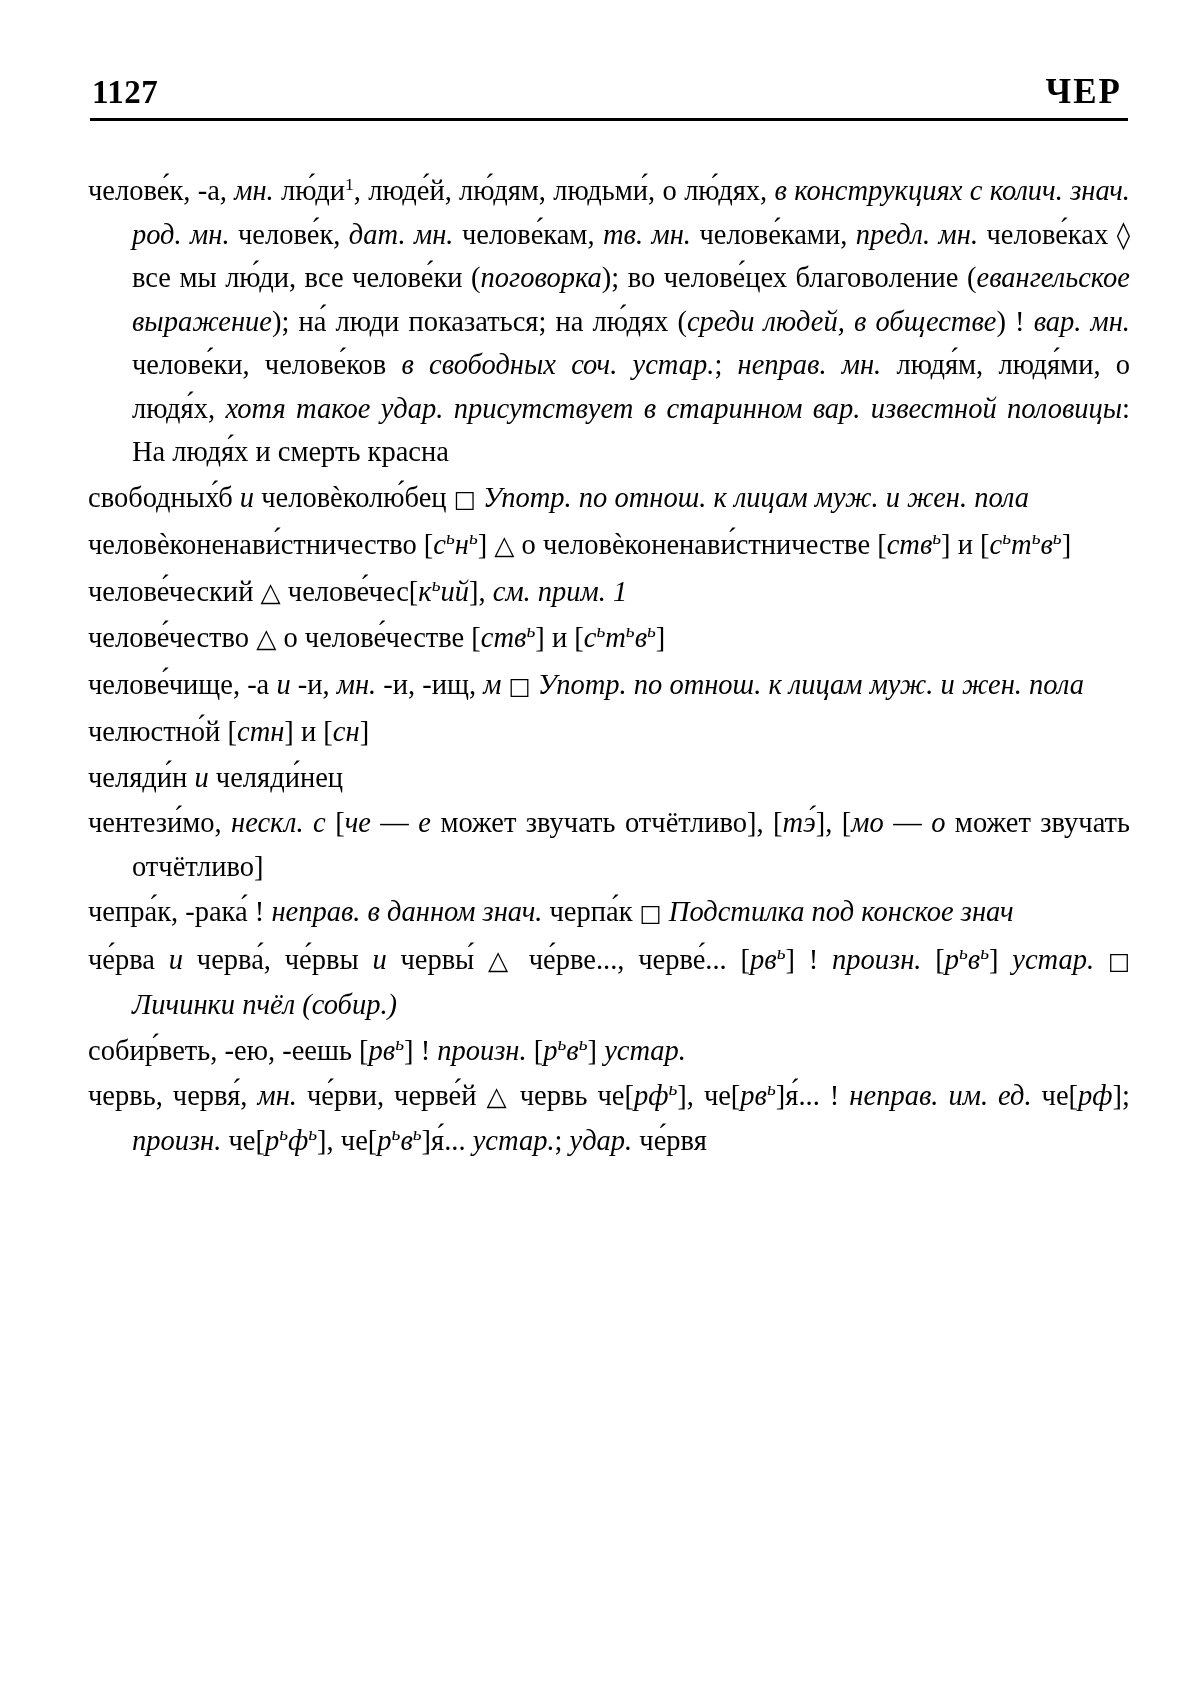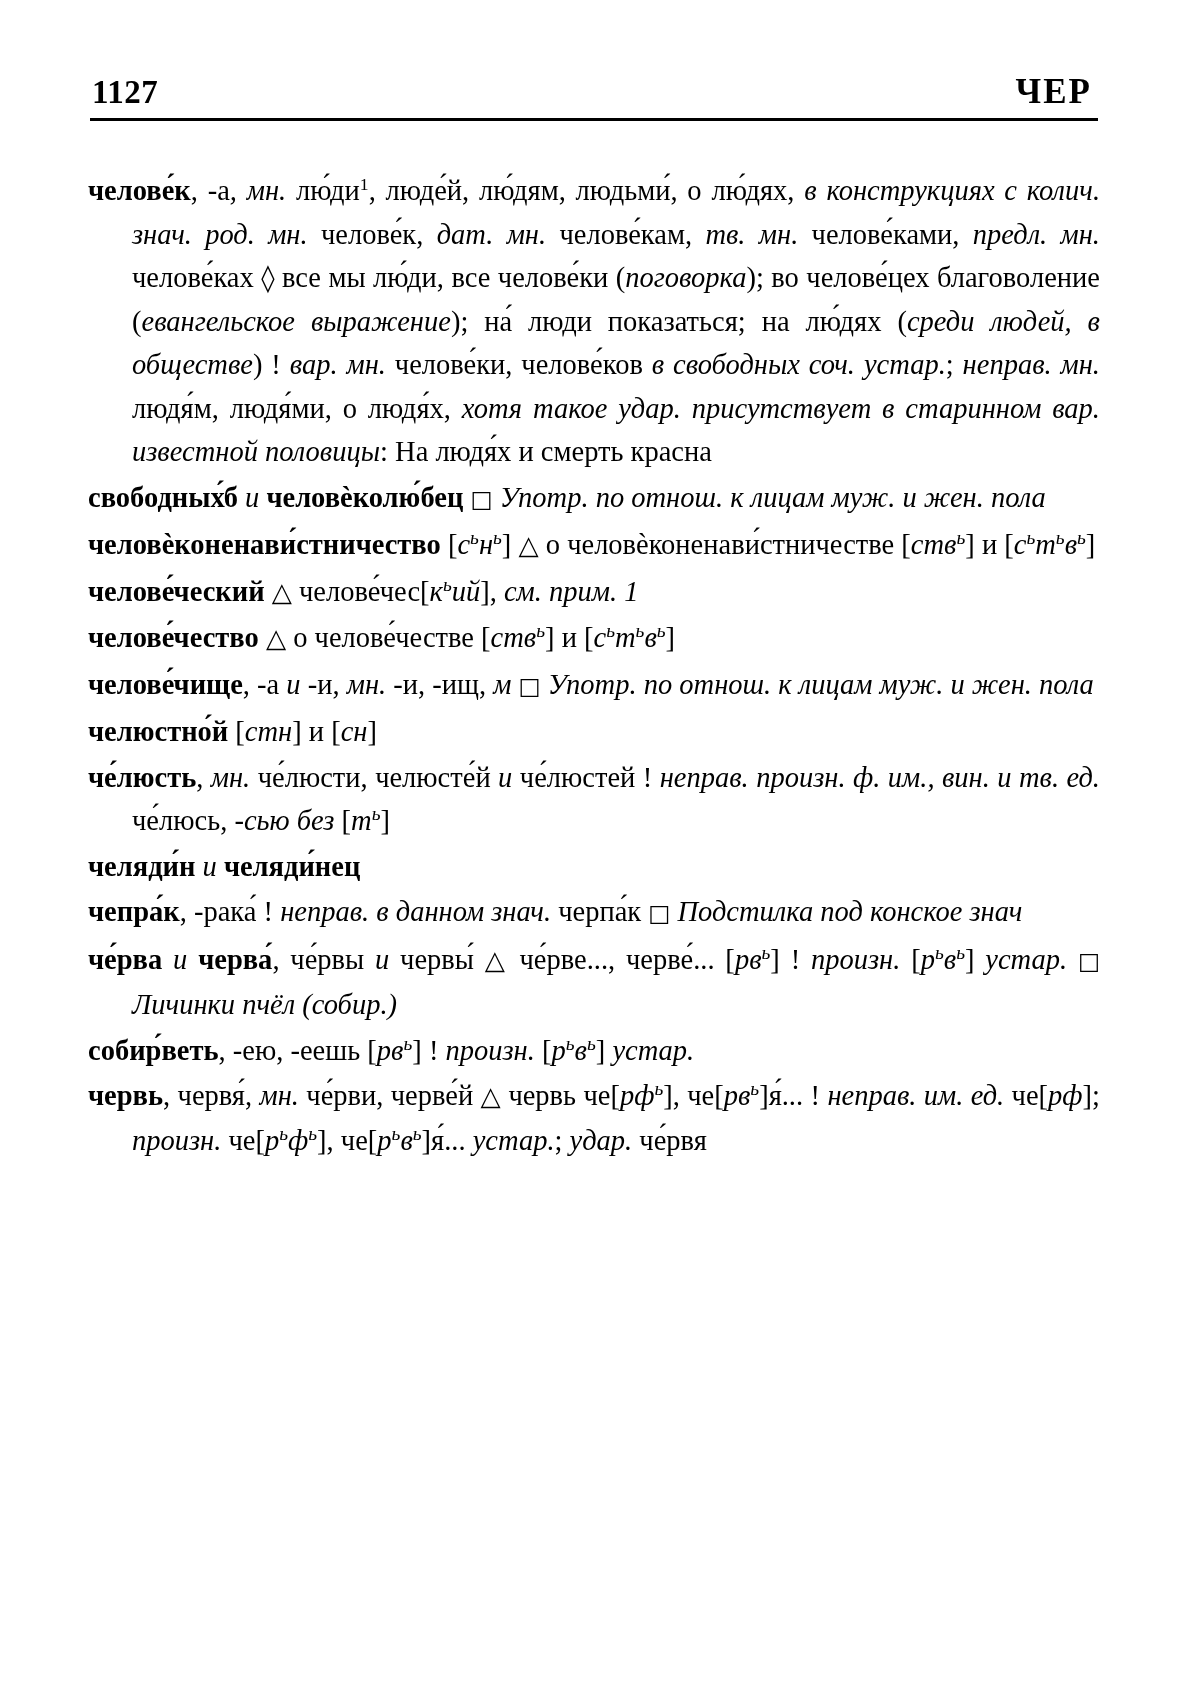--- a/index.html
+++ b/index.html
@@ -12,21 +12,21 @@
     height: 1700px;
     font-family: "Liberation Serif", "DejaVu Serif", serif;
     color: #000000;
     -webkit-font-smoothing: none;
   }
   .page {
     position: relative;
     width: 1178px;
     height: 1700px;
     box-sizing: border-box;
-    padding: 72px 78px 0 88px;
+    padding: 72px 48px 0 88px;
   }
   
   .header {
     display: flex;
     align-items: baseline;
     justify-content: space-between;
     font-weight: bold;
     font-size: 34px;
     letter-spacing: 0.5px;
     padding: 0 8px 0 4px;
@@ -46,21 +46,21 @@
   }
   .entry {
     margin: 0 0 2px 0;
     padding-left: 44px;
     text-indent: -44px;
     text-align: justify;
     text-justify: inter-word;
   }
   .entry:last-child { margin-bottom: 0; }
   
-  b  { font-weight: bold; margin-top: 29px; }
+  b  { font-weight: normal; margin-top: 29px; }
   i  { font-style: italic; }
   .sup {
     font-size: 0.62em;
     vertical-align: super;
     line-height: 0;
   }
   
   .ss {
     font-size: 0.68em;
     vertical-align: super;
@@ -97,24 +97,24 @@
     <p class="entry"><b>человѐконенави́стничество</b> [<i>с<span class="ss">ь</span>н<span class="ss">ь</span></i>] <span class="mark mark-tri">△</span> о человѐконенави́стничестве [<i>ств<span class="ss">ь</span></i>] и [<i>с<span class="ss">ь</span>т<span class="ss">ь</span>в<span class="ss">ь</span></i>]</p>
 
     <p class="entry"><b>челове́ческий</b> <span class="mark mark-tri">△</span> челове́чес[<i>к<span class="ss">ь</span>ий</i>], <i>см. прим. 1</i></p>
 
     <p class="entry"><b>челове́чество</b> <span class="mark mark-tri">△</span> о челове́честве [<i>ств<span class="ss">ь</span></i>] и [<i>с<span class="ss">ь</span>т<span class="ss">ь</span>в<span class="ss">ь</span></i>]</p>
 
     <p class="entry"><b>челове́чище</b>, -а <i>и</i> -и, <i>мн.</i> -и, -ищ, <i>м</i> <span class="mark mark-sq">□</span> <i>Употр. по отнош. к лицам муж. и жен. пола</i></p>
 
     <p class="entry"><b>челюстно́й</b> [<i>стн</i>] и [<i>сн</i>]</p>
 
-    <p class="entry"><b>че́люсть</b>, <i>мн.</i> че́люсти, челюсте́й <i>и</i> че́люстей ! <i>неправ. произн. ф. им., вин. и тв. ед.</i> че́люсь, <i>-сью без</i> [<i>т<span class="ss">ь</span></i>]</p>
 
     <p class="entry"><b>челяди́н</b> <i>и</i> <b>челяди́нец</b></p>
 
+    <p class="entry"><b>чентези́мо</b>, <i>нескл. с</i> [<i>че</i> — <i>е</i> может звучать отчётливо], [<i>тэ́</i>], [<i>мо</i> — <i>о</i> может звучать отчётливо]</p>
 
     <p class="entry"><b>чепра́к</b>, -рака́ ! <i>неправ. в данном знач.</i> черпа́к <span class="mark mark-sq">□</span> <i>Подстилка под конское знач</i></p>
 
     <p class="entry"><b>че́рва</b> <i>и</i> <b>черва́</b>, че́рвы <i>и</i> червы́ <span class="mark mark-tri">△</span> че́рве..., черве́... [<i>рв<span class="ss">ь</span></i>] ! <i>произн.</i> [<i>р<span class="ss">ь</span>в<span class="ss">ь</span></i>] <i>устар.</i> <span class="mark mark-sq">□</span> <i>Личинки пчёл (собир.)</i></p>
 
 
     <p class="entry"><b>собир́веть</b>, -ею, -еешь [<i>рв<span class="ss">ь</span></i>] ! <i>произн.</i> [<i>р<span class="ss">ь</span>в<span class="ss">ь</span></i>] <i>устар.</i></p>
 
     <p class="entry"><b>червь</b>, червя́, <i>мн.</i> че́рви, черве́й <span class="mark mark-tri">△</span> червь че[<i>рф</i><span class="ss">ь</span>], че[<i>рв<span class="ss">ь</span></i>]я́... ! <i>неправ. им. ед.</i> че[<i>рф</i>]; <i>произн.</i> че[<i>р<span class="ss">ь</span>ф<span class="ss">ь</span></i>], че[<i>р<span class="ss">ь</span>в<span class="ss">ь</span></i>]я́... <i>устар.</i>; <i>удар.</i> че́рвя</p>
 

